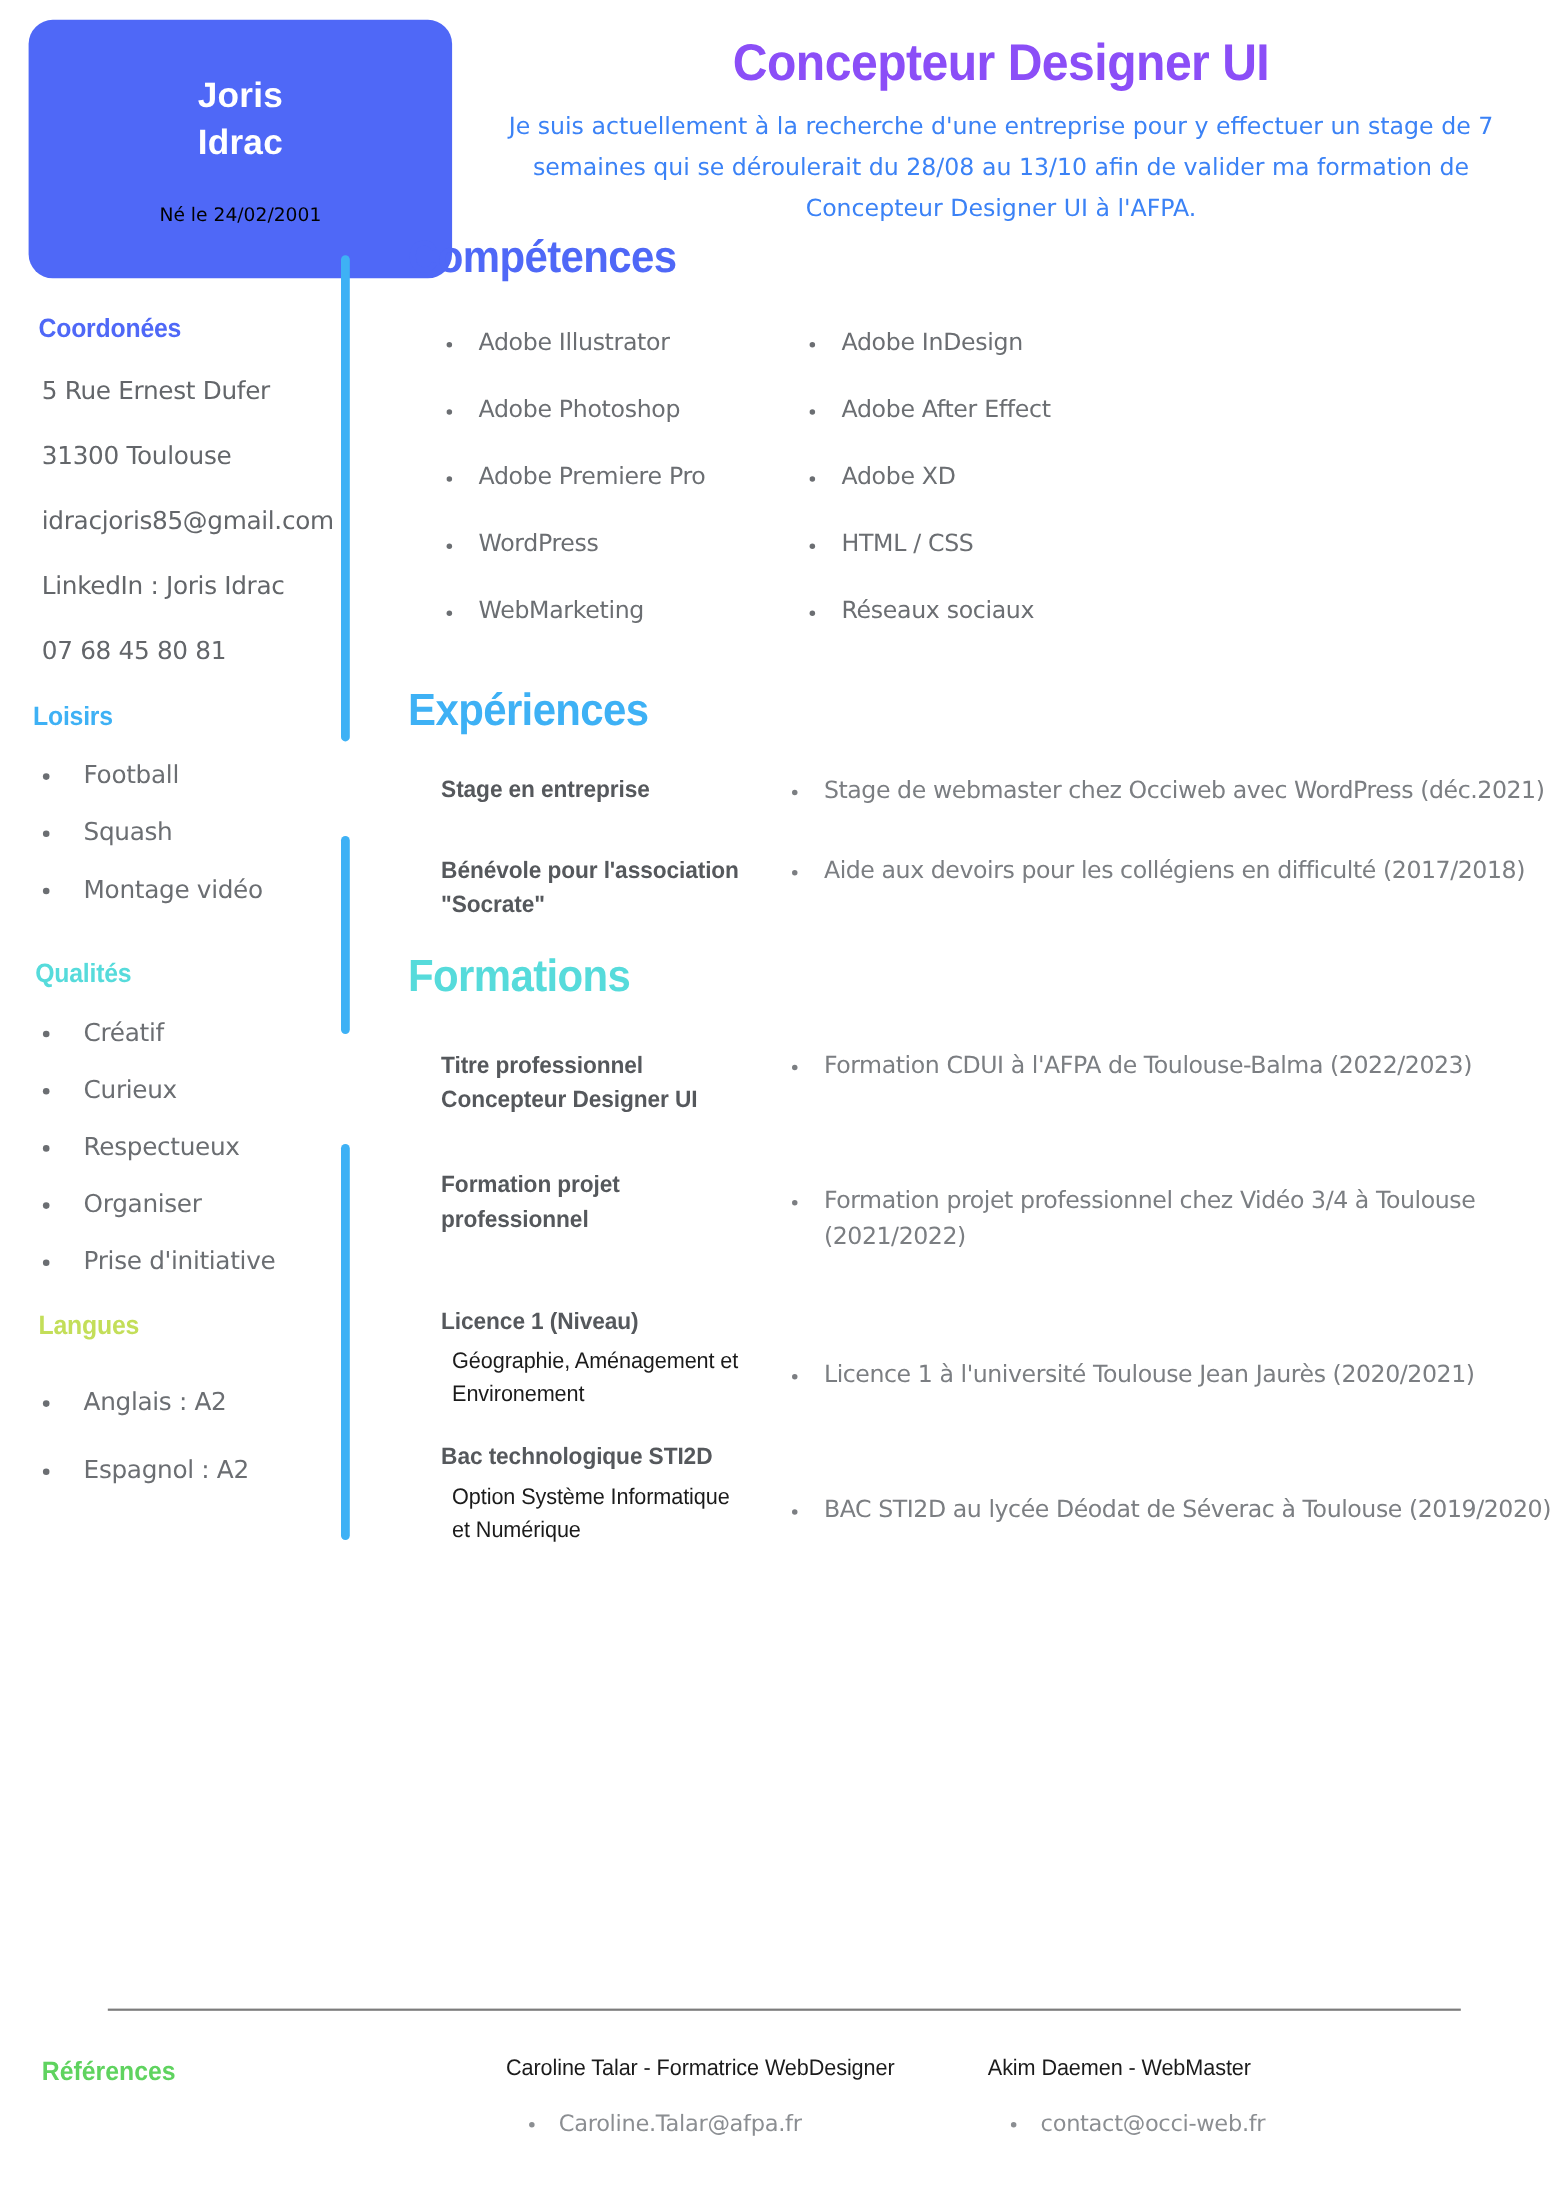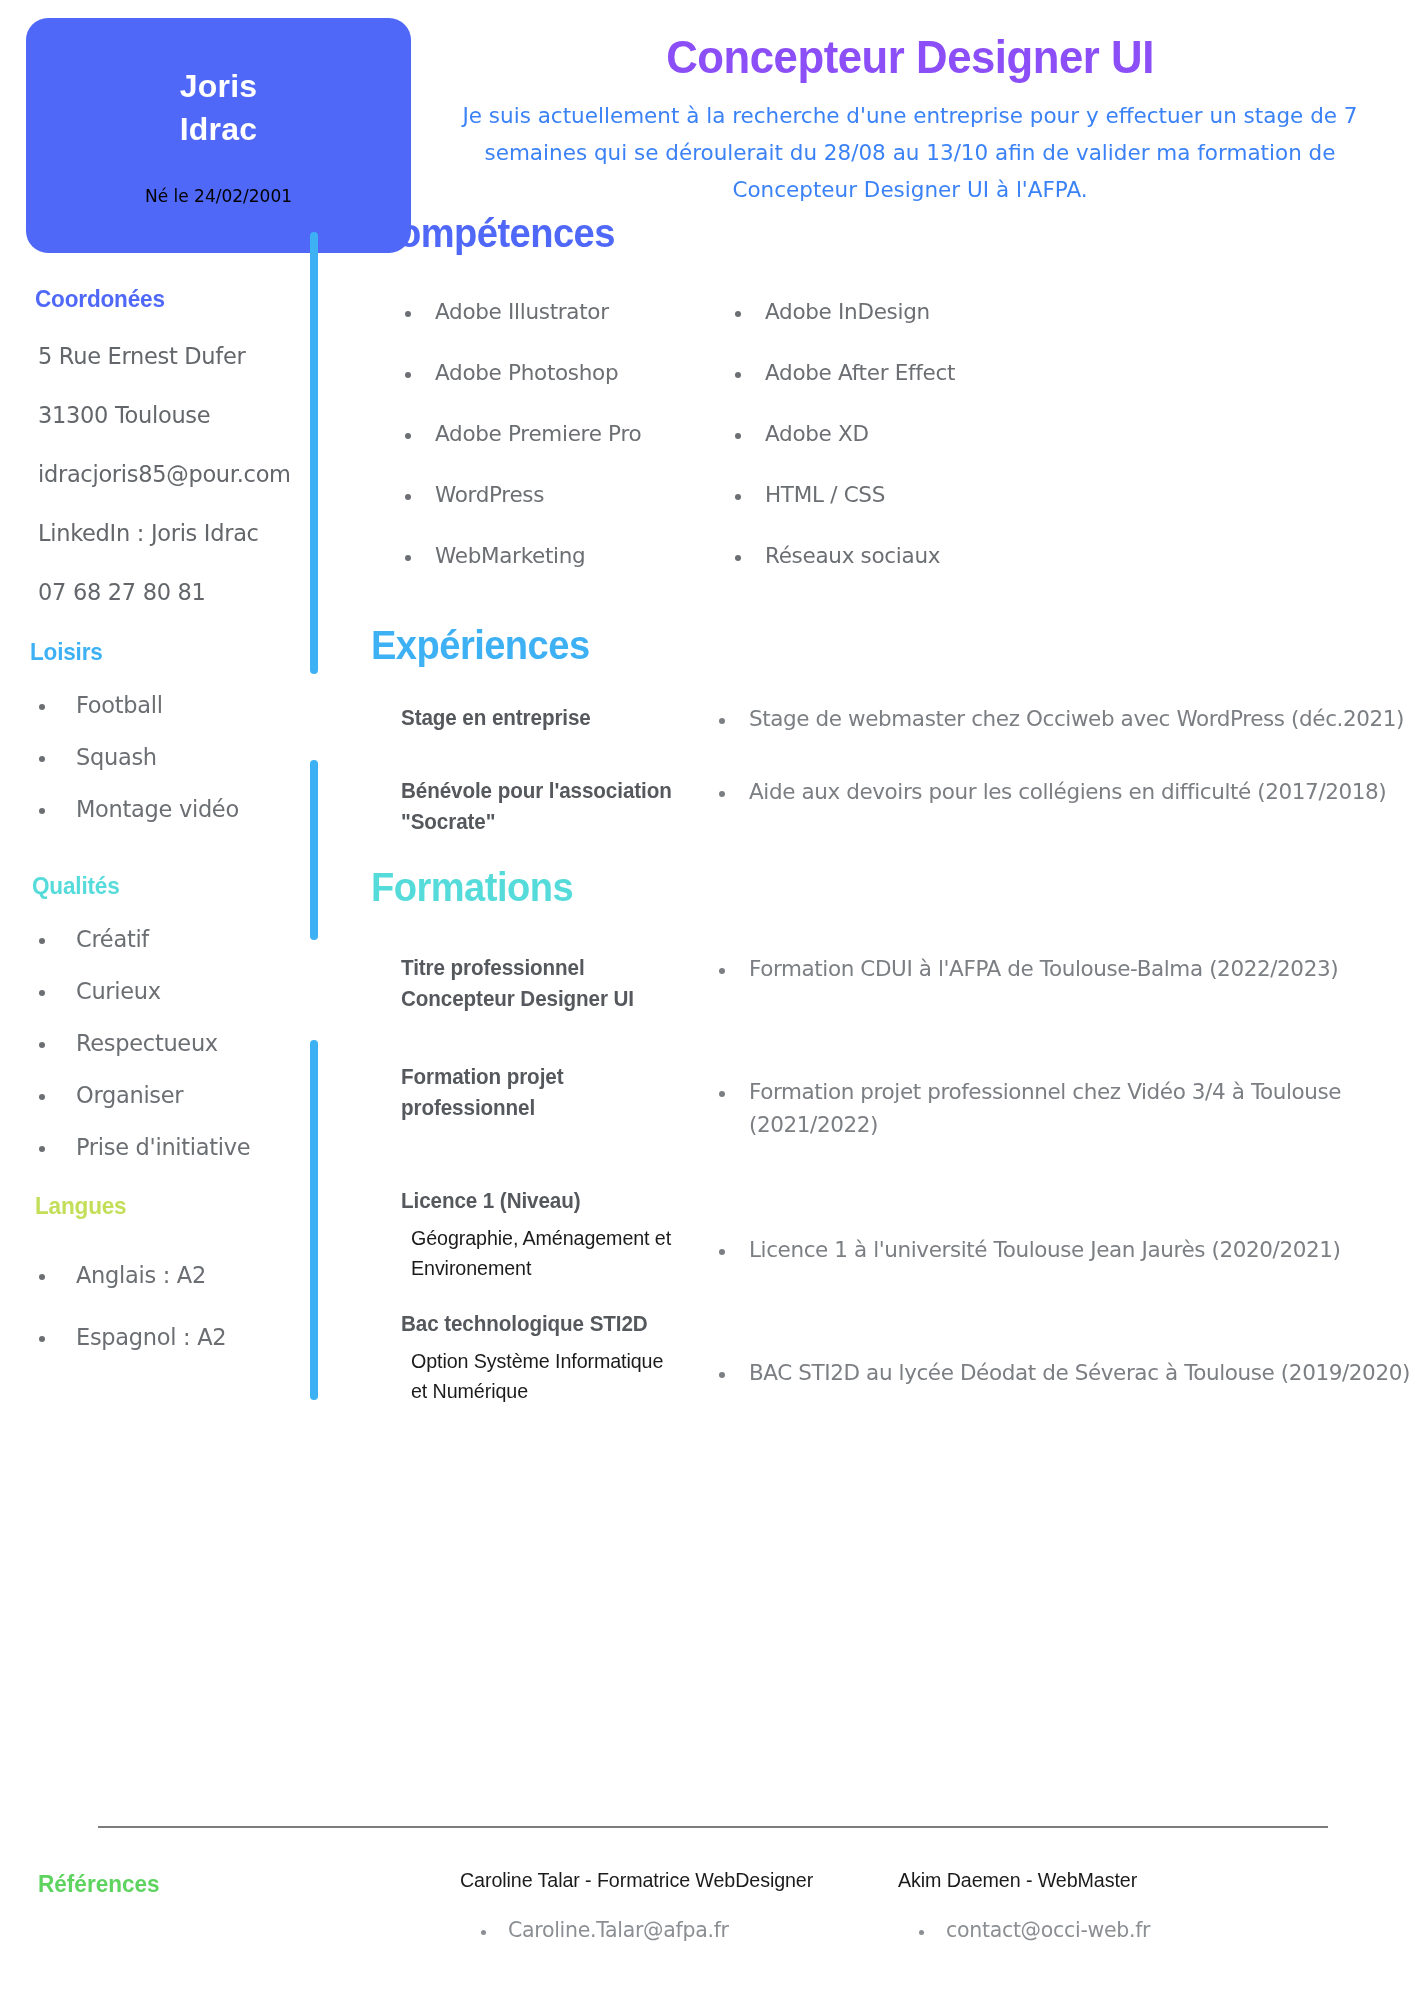--- a/index.html
+++ b/index.html
@@ -278,23 +278,23 @@
 <div class="vbar vbar-2"></div>
 <div class="vbar vbar-3"></div>
 
 <div class="left-col">
 
   <div class="side-block">
     <div class="side-head coordonees">Coordonées</div>
     <ul class="contact-list">
       <li>5 Rue Ernest Dufer</li>
       <li>31300 Toulouse</li>
-      <li>idracjoris85@pour.com</li>
+      <li>idracjoris85@gmail.com</li>
       <li>LinkedIn : Joris Idrac</li>
-      <li>07 68 27 80 81</li>
+      <li>07 68 45 80 81</li>
     </ul>
   </div>
 
   <div class="side-block" style="margin-top:16px;">
     <div class="side-head loisirs">Loisirs</div>
     <ul class="bullet-list">
       <li>Football</li>
       <li>Squash</li>
       <li>Montage vidéo</li>
     </ul>

